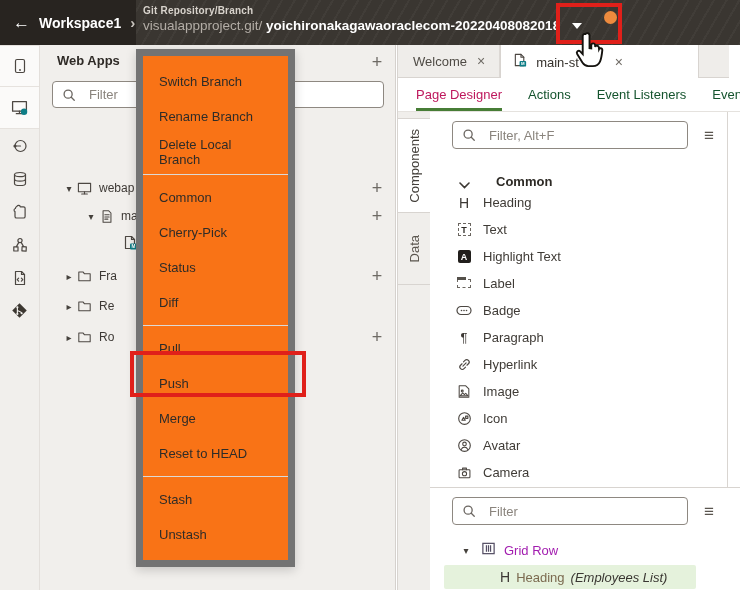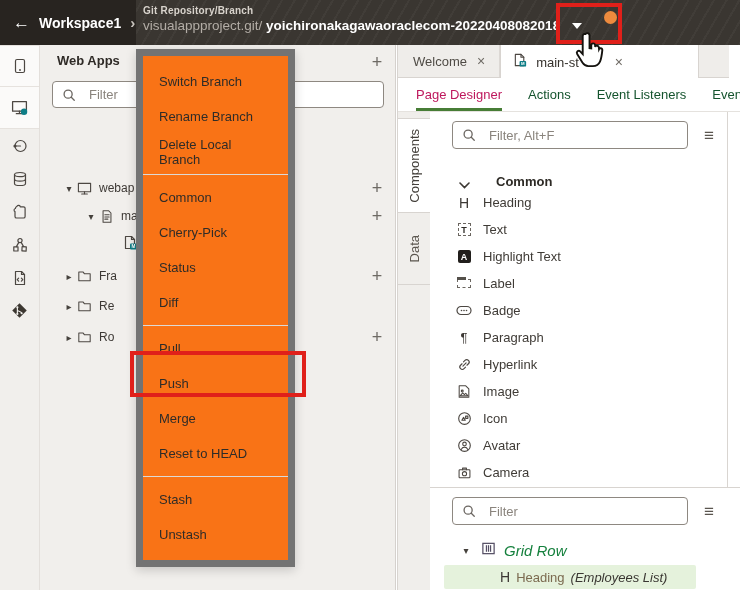--- a/index.html
+++ b/index.html
@@ -87,21 +87,21 @@
   .i-text { width:13px; height:13px; border:1px dashed #6b6660; font-size:9px; font-weight:bold; display:flex; align-items:center; justify-content:center; color:#2f2c28; }
   .i-highlight { width:13px; height:13px; background:#211e1b; color:#fff; font-size:9px; font-weight:bold; display:flex; align-items:center; justify-content:center; border-radius:2px; }
   .i-label-box { width:14px; height:9px; border:1px dashed #6b6660; position:relative; }
   .i-label-box::before { content:""; position:absolute; left:-1px; top:-3px; width:9px; height:3px; background:#54504a; }
   .i-paragraph { font-size:13px; color:#3c3834; }
 
   .divider { height:1px; background:#d8d4d0; }
   .structure { flex:1; position:relative; }
   .str-row { display:flex; align-items:center; }
   .str-gridrow { margin-top:14px; padding-left:29px; height:22px; gap:8px; cursor:pointer; }
-  .str-grid-label { font-size:15px; color:#15803d;font-style:italic; }
+  .str-grid-label { font-size:13px; color:#a21caf; }
   .str-heading { margin:4px 0 0 14px; width:252px; height:24px; padding-left:56px; gap:6px; cursor:pointer; border-radius:2px; }
   .str-h-label { font-size:13px; color:#7b6a4f; }
   .str-h-note { font-size:13px; font-style:italic; color:#3a3732; }
 
   svg .st { fill:none; stroke:#4c4742; stroke-width:1.2; stroke-linecap:round; stroke-linejoin:round; }
 </style>
 </head>
 <body>
 
 <div class="app">

